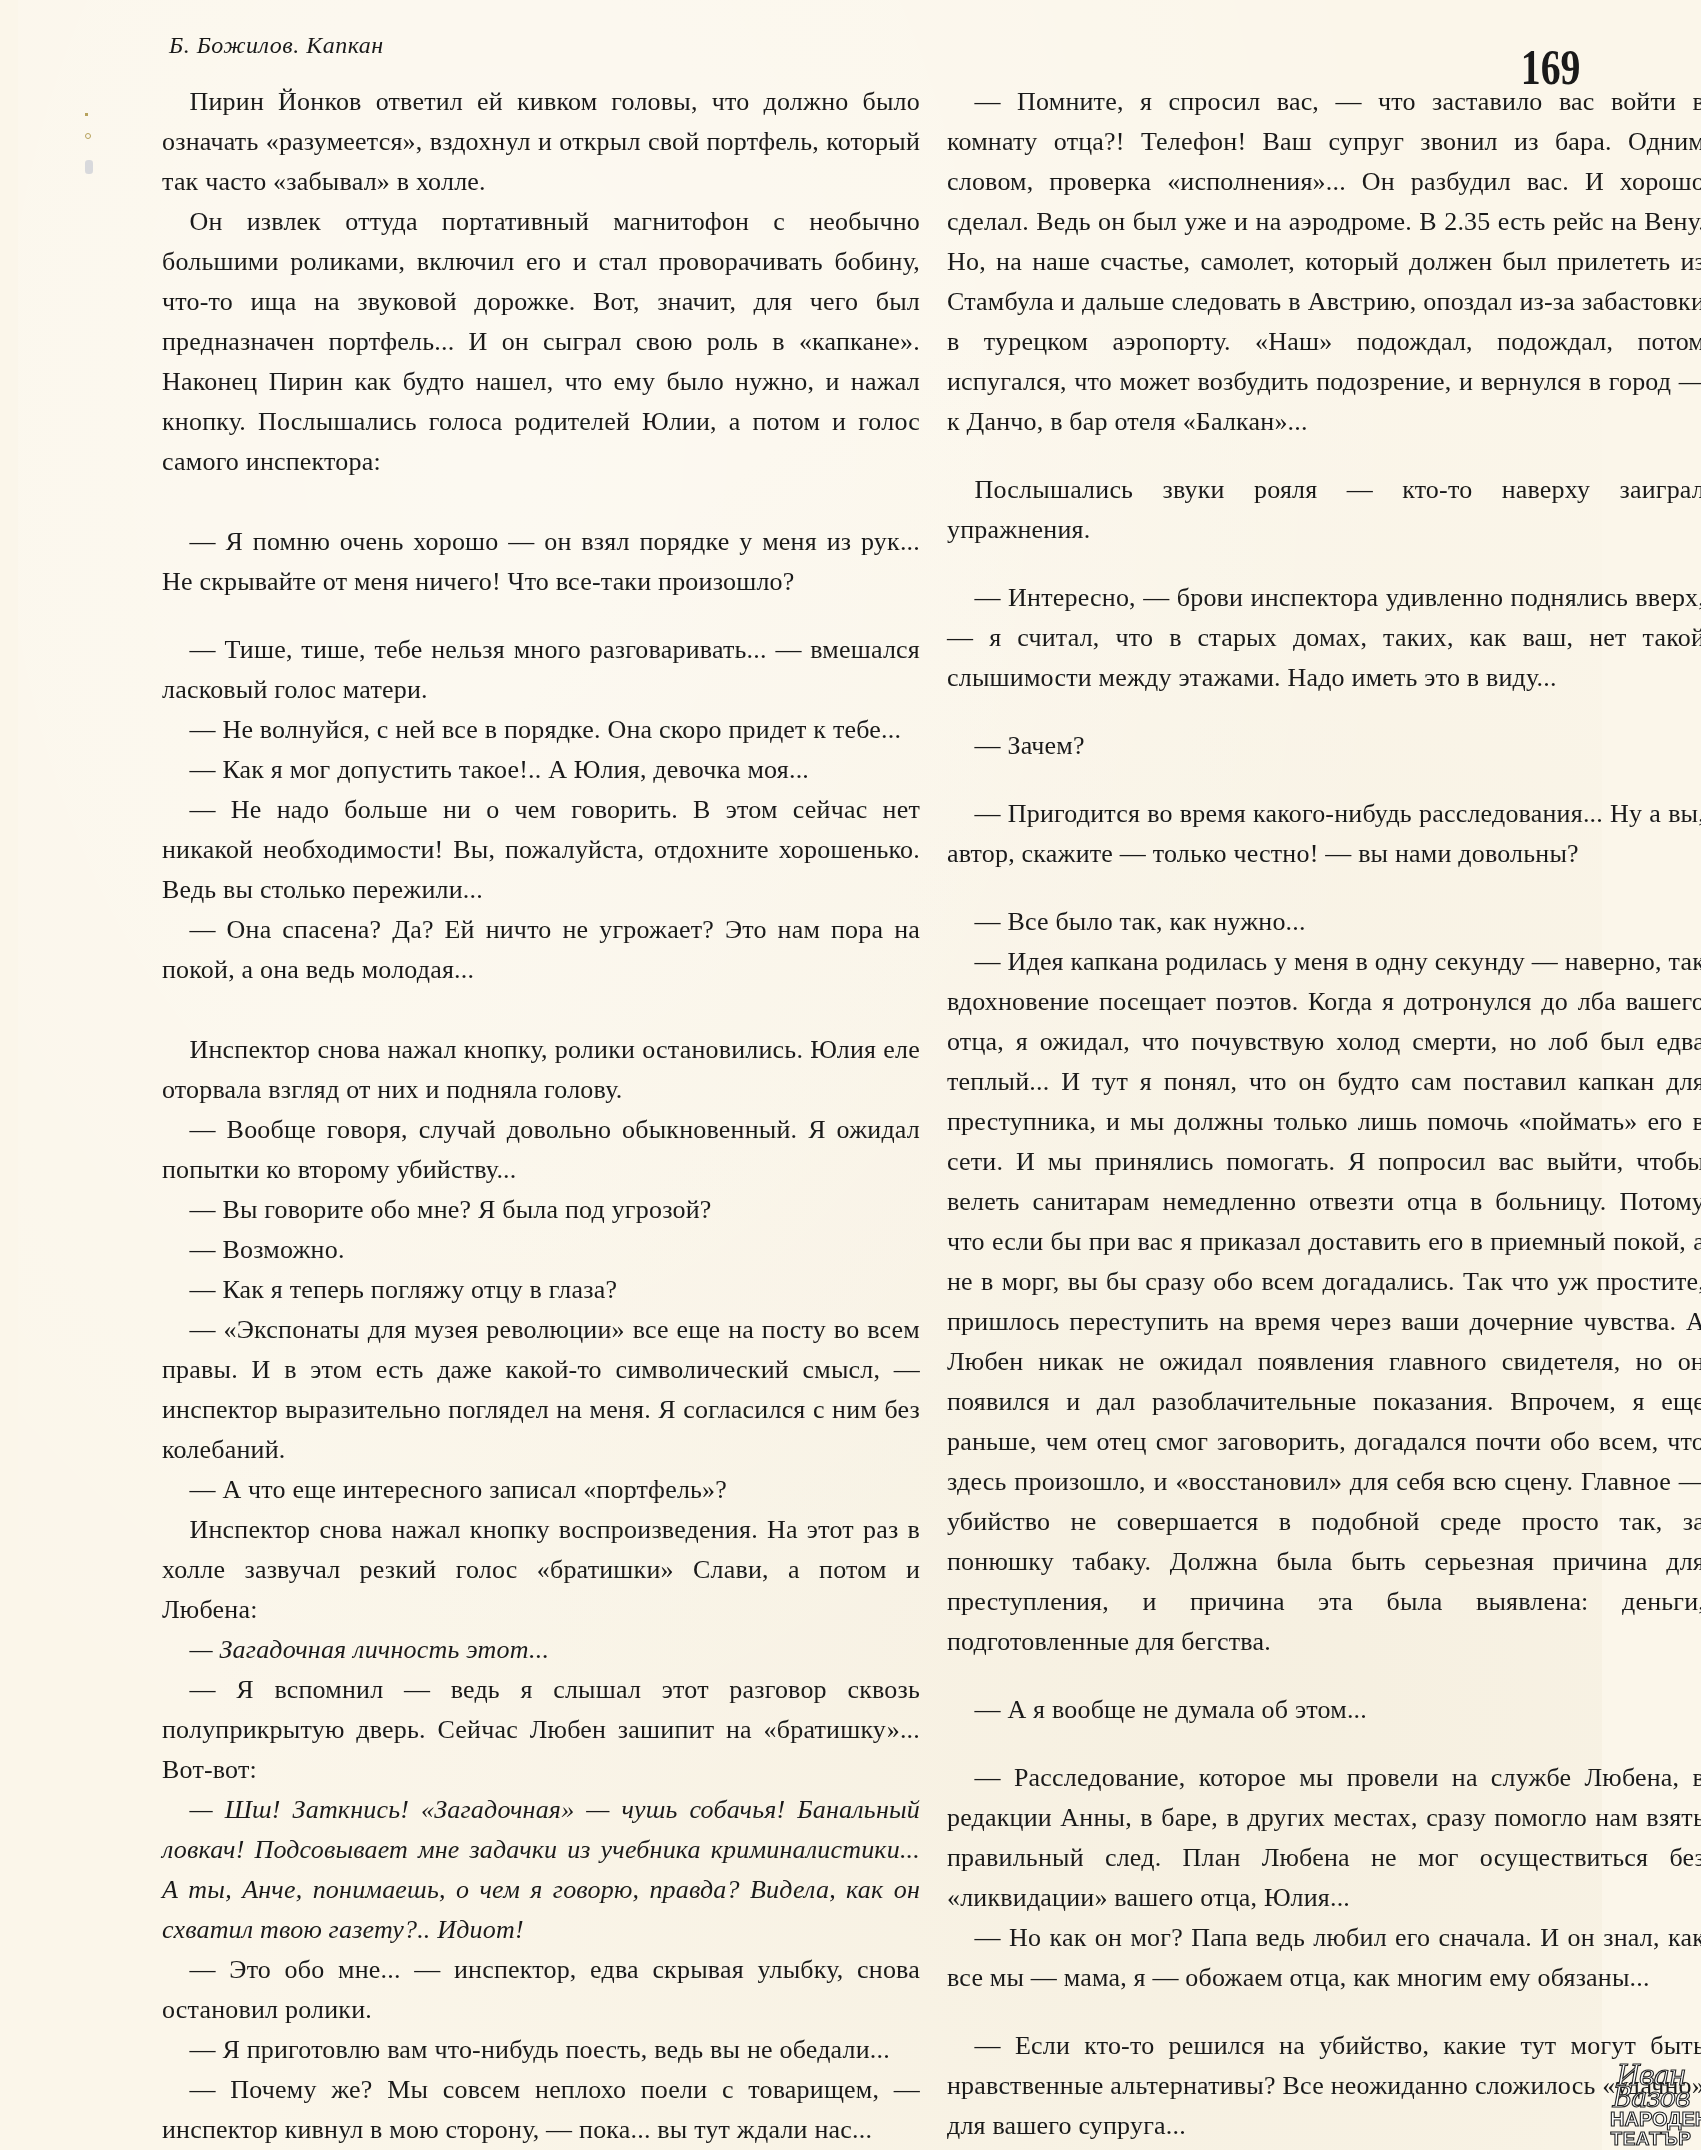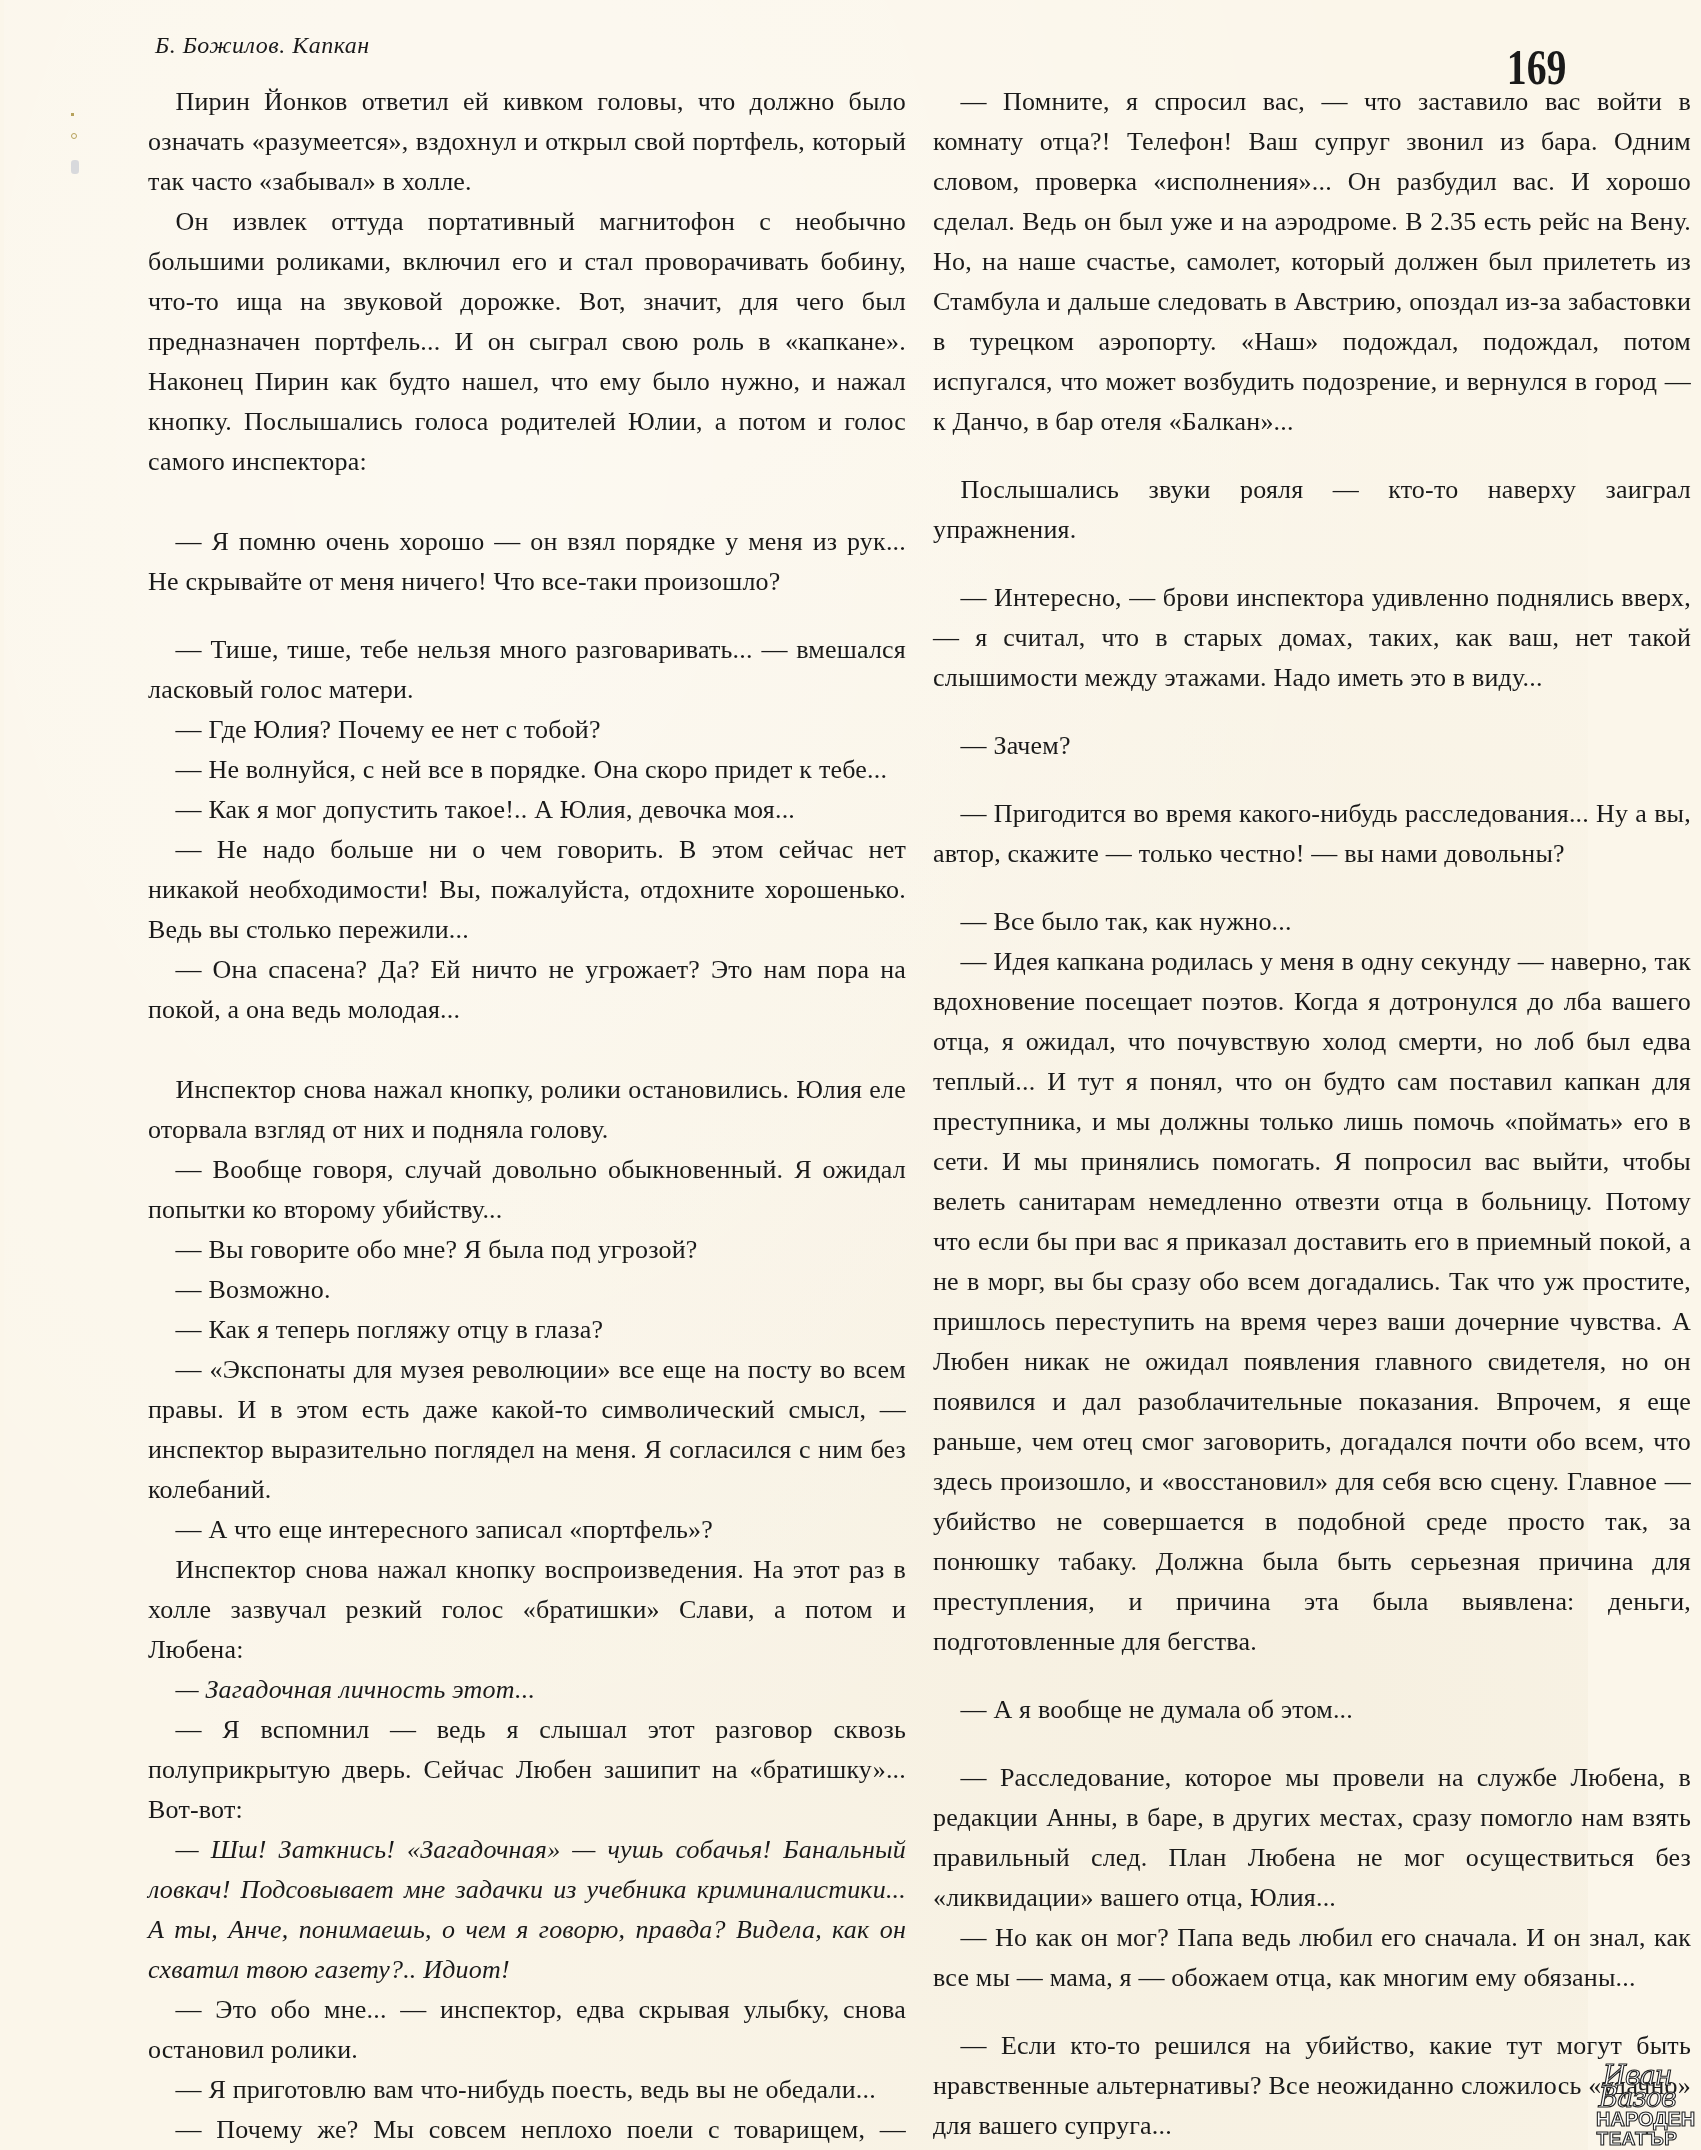--- a/index.html
+++ b/index.html
@@ -4,21 +4,21 @@
 <style>
   html, body { margin: 0; padding: 0; }
   body {
     width: 1702px; height: 2151px;
     background: #fbf6ea;
     position: relative; overflow: hidden;
     font-family: "Liberation Serif", "DejaVu Serif", serif;
     color: #1a1a1a;
   }
   .page {
-    position: absolute; left: 4px; top: 0; width: 1584px; height: 2151px;
+    position: absolute; left: 18px; top: 0; width: 1584px; height: 2151px;
     background:
       radial-gradient(ellipse at 30% 20%, rgba(255,255,255,0.35), rgba(0,0,0,0) 60%),
       radial-gradient(ellipse at 80% 80%, rgba(230,220,195,0.25), rgba(0,0,0,0) 60%),
       #fbf6ea;
   }
   .running-head {
     position: absolute; left: 151px; top: 32px;
     font-size: 24px; font-style: italic; letter-spacing: 0.5px;
   }
   .running-head .author { font-style: italic; }
@@ -81,21 +81,20 @@
     <span class="title">Капкан</span>
   </div>
 
   <div class="page-number">169</div>
 
   <div class="column col-left" id="col-left">
       <p>Пирин Йонков ответил ей кивком головы, что должно было означать «разумеется», вздохнул и открыл свой портфель, который так часто «забывал» в холле.</p>
       <p>Он извлек оттуда портативный магнитофон с необычно большими роликами, включил его и стал проворачивать бобину, что-то ища на звуковой дорожке. Вот, значит, для чего был предназначен портфель... И он сыграл свою роль в «капкане». Наконец Пирин как будто нашел, что ему было нужно, и нажал кнопку. Послышались голоса родителей Юлии, а потом и голос самого инспектора:</p>
       <p class="gap-before-lg">— Я помню очень хорошо — он взял порядке у меня из рук... Не скрывайте от меня ничего! Что все-таки произошло?</p>
       <p class="gap-before">— Тише, тише, тебе нельзя много разговаривать... — вмешался ласковый голос матери.</p>
-      <p>— Где Юлия? Почему ее нет с тобой?</p>
       <p>— Не волнуйся, с ней все в порядке. Она скоро придет к тебе...</p>
       <p>— Как я мог допустить такое!.. А Юлия, девочка моя...</p>
       <p>— Не надо больше ни о чем говорить. В этом сейчас нет никакой необходимости! Вы, пожалуйста, отдохните хорошенько. Ведь вы столько пережили...</p>
       <p>— Она спасена? Да? Ей ничто не угрожает? Это нам пора на покой, а она ведь молодая...</p>
       <p class="gap-before-lg">Инспектор снова нажал кнопку, ролики остановились. Юлия еле оторвала взгляд от них и подняла голову.</p>
       <p>— Вообще говоря, случай довольно обыкновенный. Я ожидал попытки ко второму убийству...</p>
       <p>— Вы говорите обо мне? Я была под угрозой?</p>
       <p>— Возможно.</p>
       <p>— Как я теперь погляжу отцу в глаза?</p>
       <p>— «Экспонаты для музея революции» все еще на посту во всем правы. И в этом есть даже какой-то символический смысл, — инспектор выразительно поглядел на меня. Я согласился с ним без колебаний.</p>

